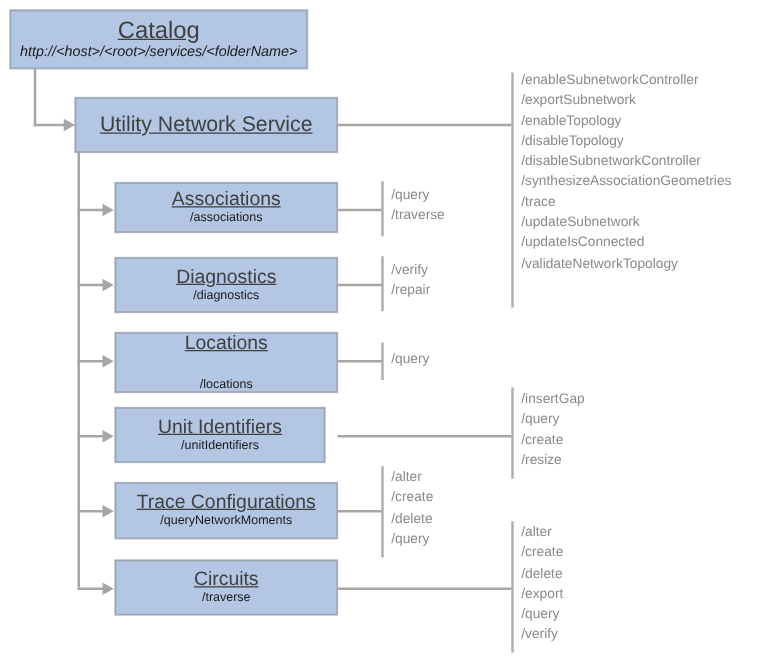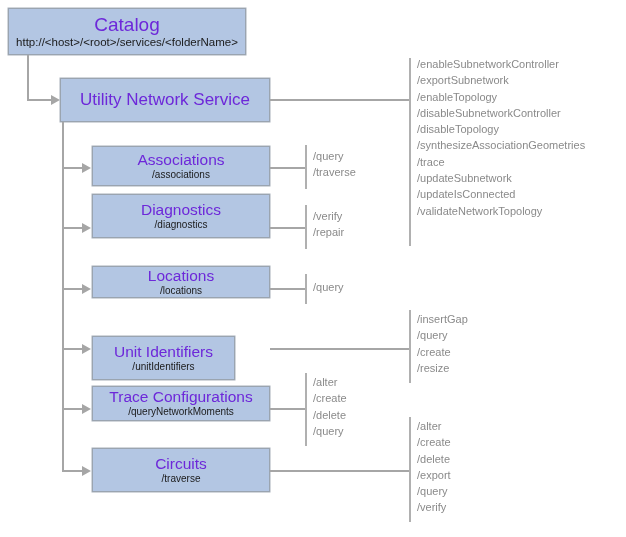--- a/index.html
+++ b/index.html
@@ -21,32 +21,33 @@
     background: #b3c6e3;
     border: 1px solid #9aa4b0;
     box-shadow: 0 0 0 0.5px #a8b0ba;
     display: flex;
     flex-direction: column;
     align-items: center;
     justify-content: center;
     text-align: center;
   }
   .node .node-title {
-    color: #6d28d9;
+    color: #404040;
     line-height: 1.05;
     white-space: nowrap;
+    text-decoration: underline;
   }
   .node .node-path {
     color: #1a1a1a;
     line-height: 1.05;
     white-space: nowrap;
     margin-top: 2px;
   }
   .node-catalog .node-title { font-size: 19px; }
-  .node-catalog .node-path  { font-size: 11.5px; }
+  .node-catalog .node-path  { font-size: 11.5px; font-style: italic; }
   .node-service .node-title { font-size: 17px; }
   .node-service .node-path  { font-size: 11px; }
   .node-child .node-title   { font-size: 15.5px; }
   .node-child .node-path    { font-size: 10px; }
 
   .line {
     position: absolute;
     background: #a6a6a6;
   }
   .line-h { height: 2px; }
@@ -90,22 +91,22 @@
   <div class="node node-service" style="left:60px; top:78px; width:210px; height:44px;">
     <div class="node-title">Utility Network Service</div>
   </div>
 
   <div class="line line-h" style="left:270px; top:99px; width:140px;"></div>
   <div class="bracket" style="left:409px; top:58px; width:2px; height:188px;"></div>
   <div class="oplist" style="left:417px; top:56px;">
     <div>/enableSubnetworkController</div>
     <div>/exportSubnetwork</div>
     <div>/enableTopology</div>
+    <div>/disableTopology</div>
     <div>/disableSubnetworkController</div>
-    <div>/disableTopology</div>
     <div>/synthesizeAssociationGeometries</div>
     <div>/trace</div>
     <div>/updateSubnetwork</div>
     <div>/updateIsConnected</div>
     <div>/validateNetworkTopology</div>
   </div>
 
   <div class="line line-v" style="left:62px; top:122px; height:348px;"></div>
 
   <div class="line line-h" style="left:62px; top:167px; width:22px;"></div>
@@ -116,61 +117,61 @@
   </div>
   <div class="line line-h" style="left:270px; top:167px; width:36px;"></div>
   <div class="bracket" style="left:305px; top:145px; height:44px;"></div>
   <div class="oplist" style="left:313px; top:148px;">
     <div>/query</div>
     <div>/traverse</div>
   </div>
 
   <div class="line line-h" style="left:62px; top:227px; width:22px;"></div>
   <div class="arrow" style="left:82px; top:223px;"></div>
-  <div class="node node-child" style="left:92px; top:194px; width:178px; height:44px;">
+  <div class="node node-child" style="left:92px; top:206px; width:178px; height:44px;">
     <div class="node-title">Diagnostics</div>
     <div class="node-path">/diagnostics</div>
   </div>
   <div class="line line-h" style="left:270px; top:227px; width:36px;"></div>
   <div class="bracket" style="left:305px; top:205px; height:44px;"></div>
   <div class="oplist" style="left:313px; top:208px;">
     <div>/verify</div>
     <div>/repair</div>
   </div>
 
   <div class="line line-h" style="left:62px; top:288px; width:22px;"></div>
   <div class="arrow" style="left:82px; top:284px;"></div>
-  <div class="node node-child" style="left:92px; top:266px; width:178px; height:32px;">
+  <div class="node node-child" style="left:92px; top:266px; width:178px; height:48px;justify-content:space-between;">
     <div class="node-title">Locations</div>
     <div class="node-path">/locations</div>
   </div>
   <div class="line line-h" style="left:270px; top:288px; width:36px;"></div>
   <div class="bracket" style="left:305px; top:274px; height:30px;"></div>
   <div class="oplist" style="left:313px; top:279px;">
     <div>/query</div>
   </div>
 
   <div class="line line-h" style="left:62px; top:348px; width:22px;"></div>
   <div class="arrow" style="left:82px; top:344px;"></div>
-  <div class="node node-child" style="left:92px; top:336px; width:143px; height:44px;">
+  <div class="node node-child" style="left:92px; top:326px; width:168px; height:44px;">
     <div class="node-title">Unit Identifiers</div>
     <div class="node-path">/unitIdentifiers</div>
   </div>
   <div class="line line-h" style="left:270px; top:348px; width:140px;"></div>
   <div class="bracket" style="left:409px; top:310px; height:73px;"></div>
   <div class="oplist" style="left:417px; top:311px;">
     <div>/insertGap</div>
     <div>/query</div>
     <div>/create</div>
     <div>/resize</div>
   </div>
 
   <div class="line line-h" style="left:62px; top:408px; width:22px;"></div>
   <div class="arrow" style="left:82px; top:404px;"></div>
-  <div class="node node-child" style="left:92px; top:386px; width:178px; height:35px;">
+  <div class="node node-child" style="left:92px; top:386px; width:178px; height:45px;">
     <div class="node-title">Trace Configurations</div>
     <div class="node-path">/queryNetworkMoments</div>
   </div>
   <div class="line line-h" style="left:270px; top:408px; width:36px;"></div>
   <div class="bracket" style="left:305px; top:373px; height:73px;"></div>
   <div class="oplist" style="left:313px; top:374px;">
     <div>/alter</div>
     <div>/create</div>
     <div>/delete</div>
     <div>/query</div>

